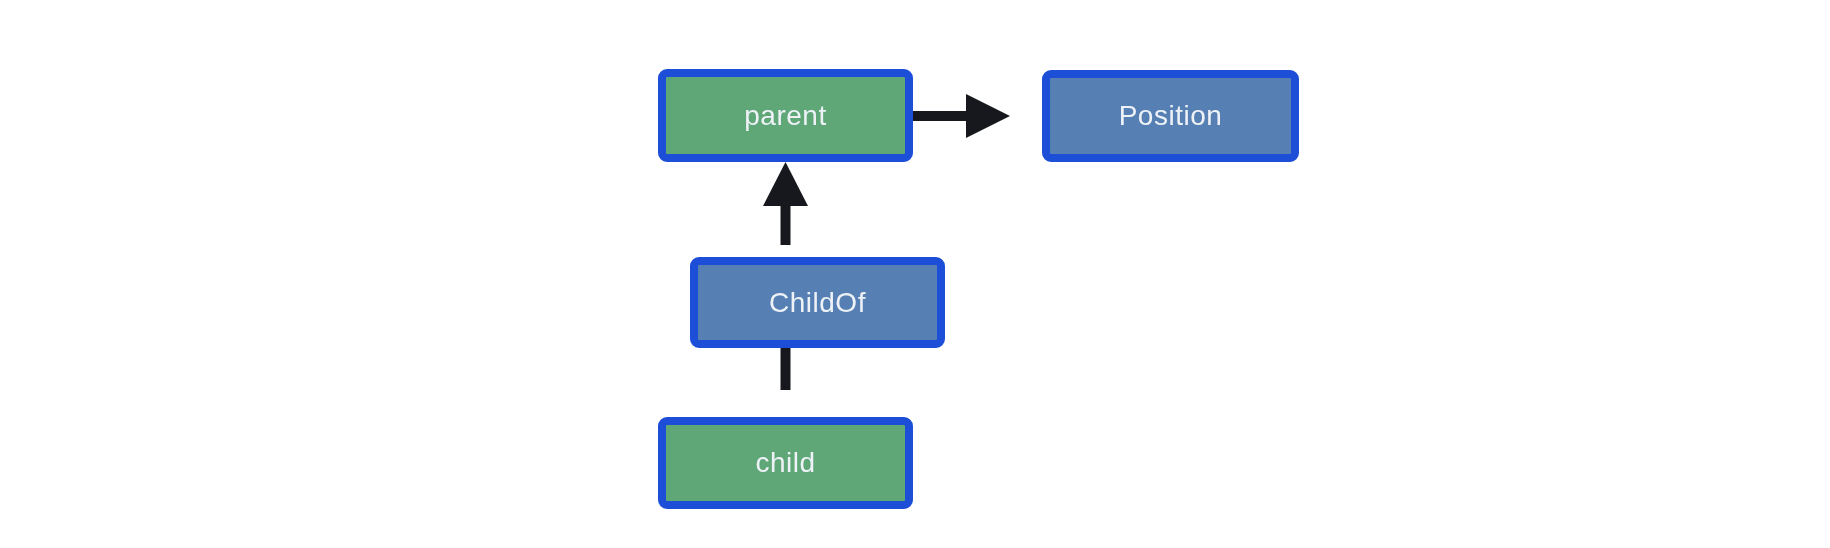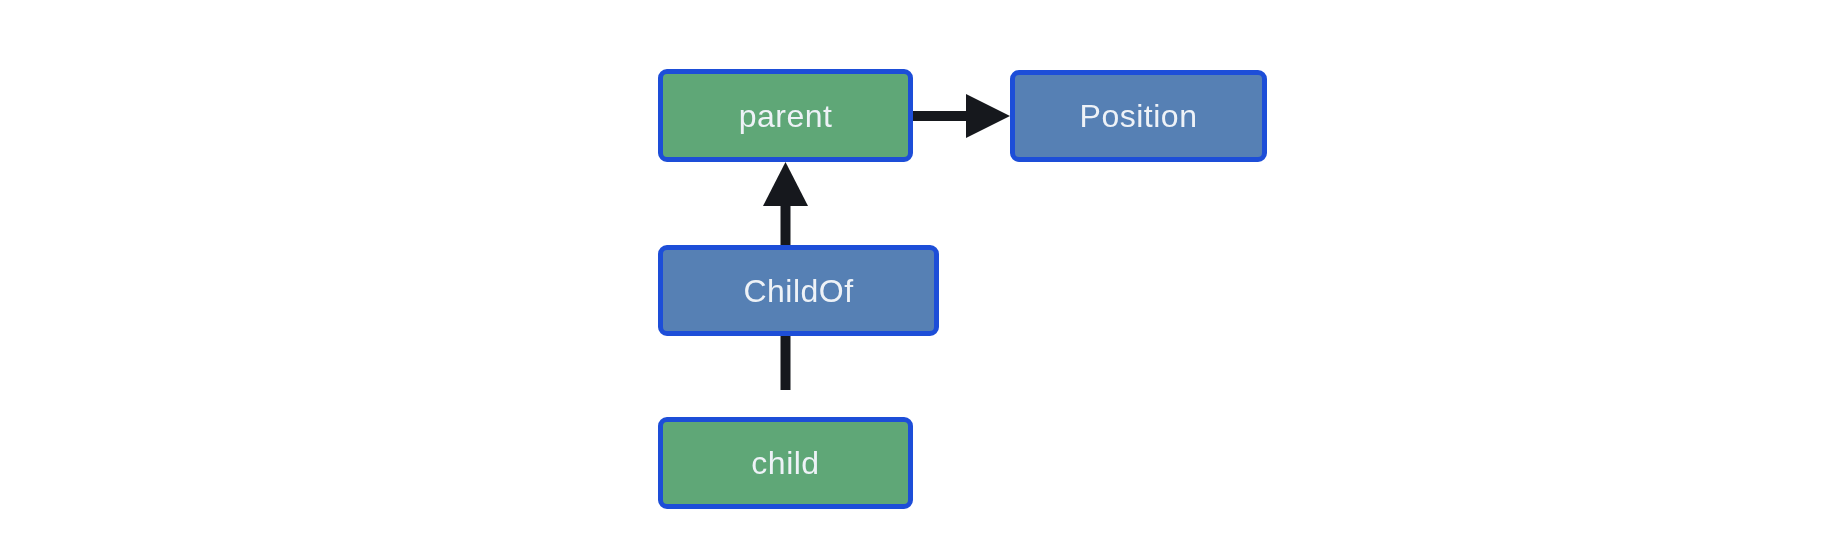--- a/index.html
+++ b/index.html
@@ -30,35 +30,35 @@
   .edge-head {
     fill: #16181d;
     stroke: none;
   }
   .node {
     position: absolute;
     box-sizing: border-box;
     display: flex;
     align-items: center;
     justify-content: center;
-    border: 5px solid #1d4ed8;
+    border: 8px solid #1d4ed8;
     border-radius: 9px;
     color: #eef2f7;
-    font-size: 32px;
+    font-size: 28px;
     line-height: 1;
     letter-spacing: 0.5px;
   }
   .node-green { background: #5fa777; }
-  .node-blue  { background: #5680b4; }
+  .node-blue  { background: #5680b4; margin-left: 32px; }
   .node-label { user-select: none; }
 
   
   #node-parent   { left: 658px;  top: 69px;  width: 255px; height: 93px; }
   #node-position { left: 1010px; top: 70px;  width: 257px; height: 92px; }
-  #node-childof  { left: 658px;  top: 245px; width: 281px; height: 91px; text-align: right; }
+  #node-childof  { left: 658px;  top: 257px; width: 255px; height: 91px; text-align: right; }
   #node-child    { left: 658px;  top: 388px; width: 255px; height: 92px; margin-top: 29px; }
 </style>
 </head>
 <body>
 
 <div class="canvas">
 
   <svg class="edge-layer" viewBox="0 0 1830 548" width="1830" height="548" aria-hidden="true">
 
     <g>

